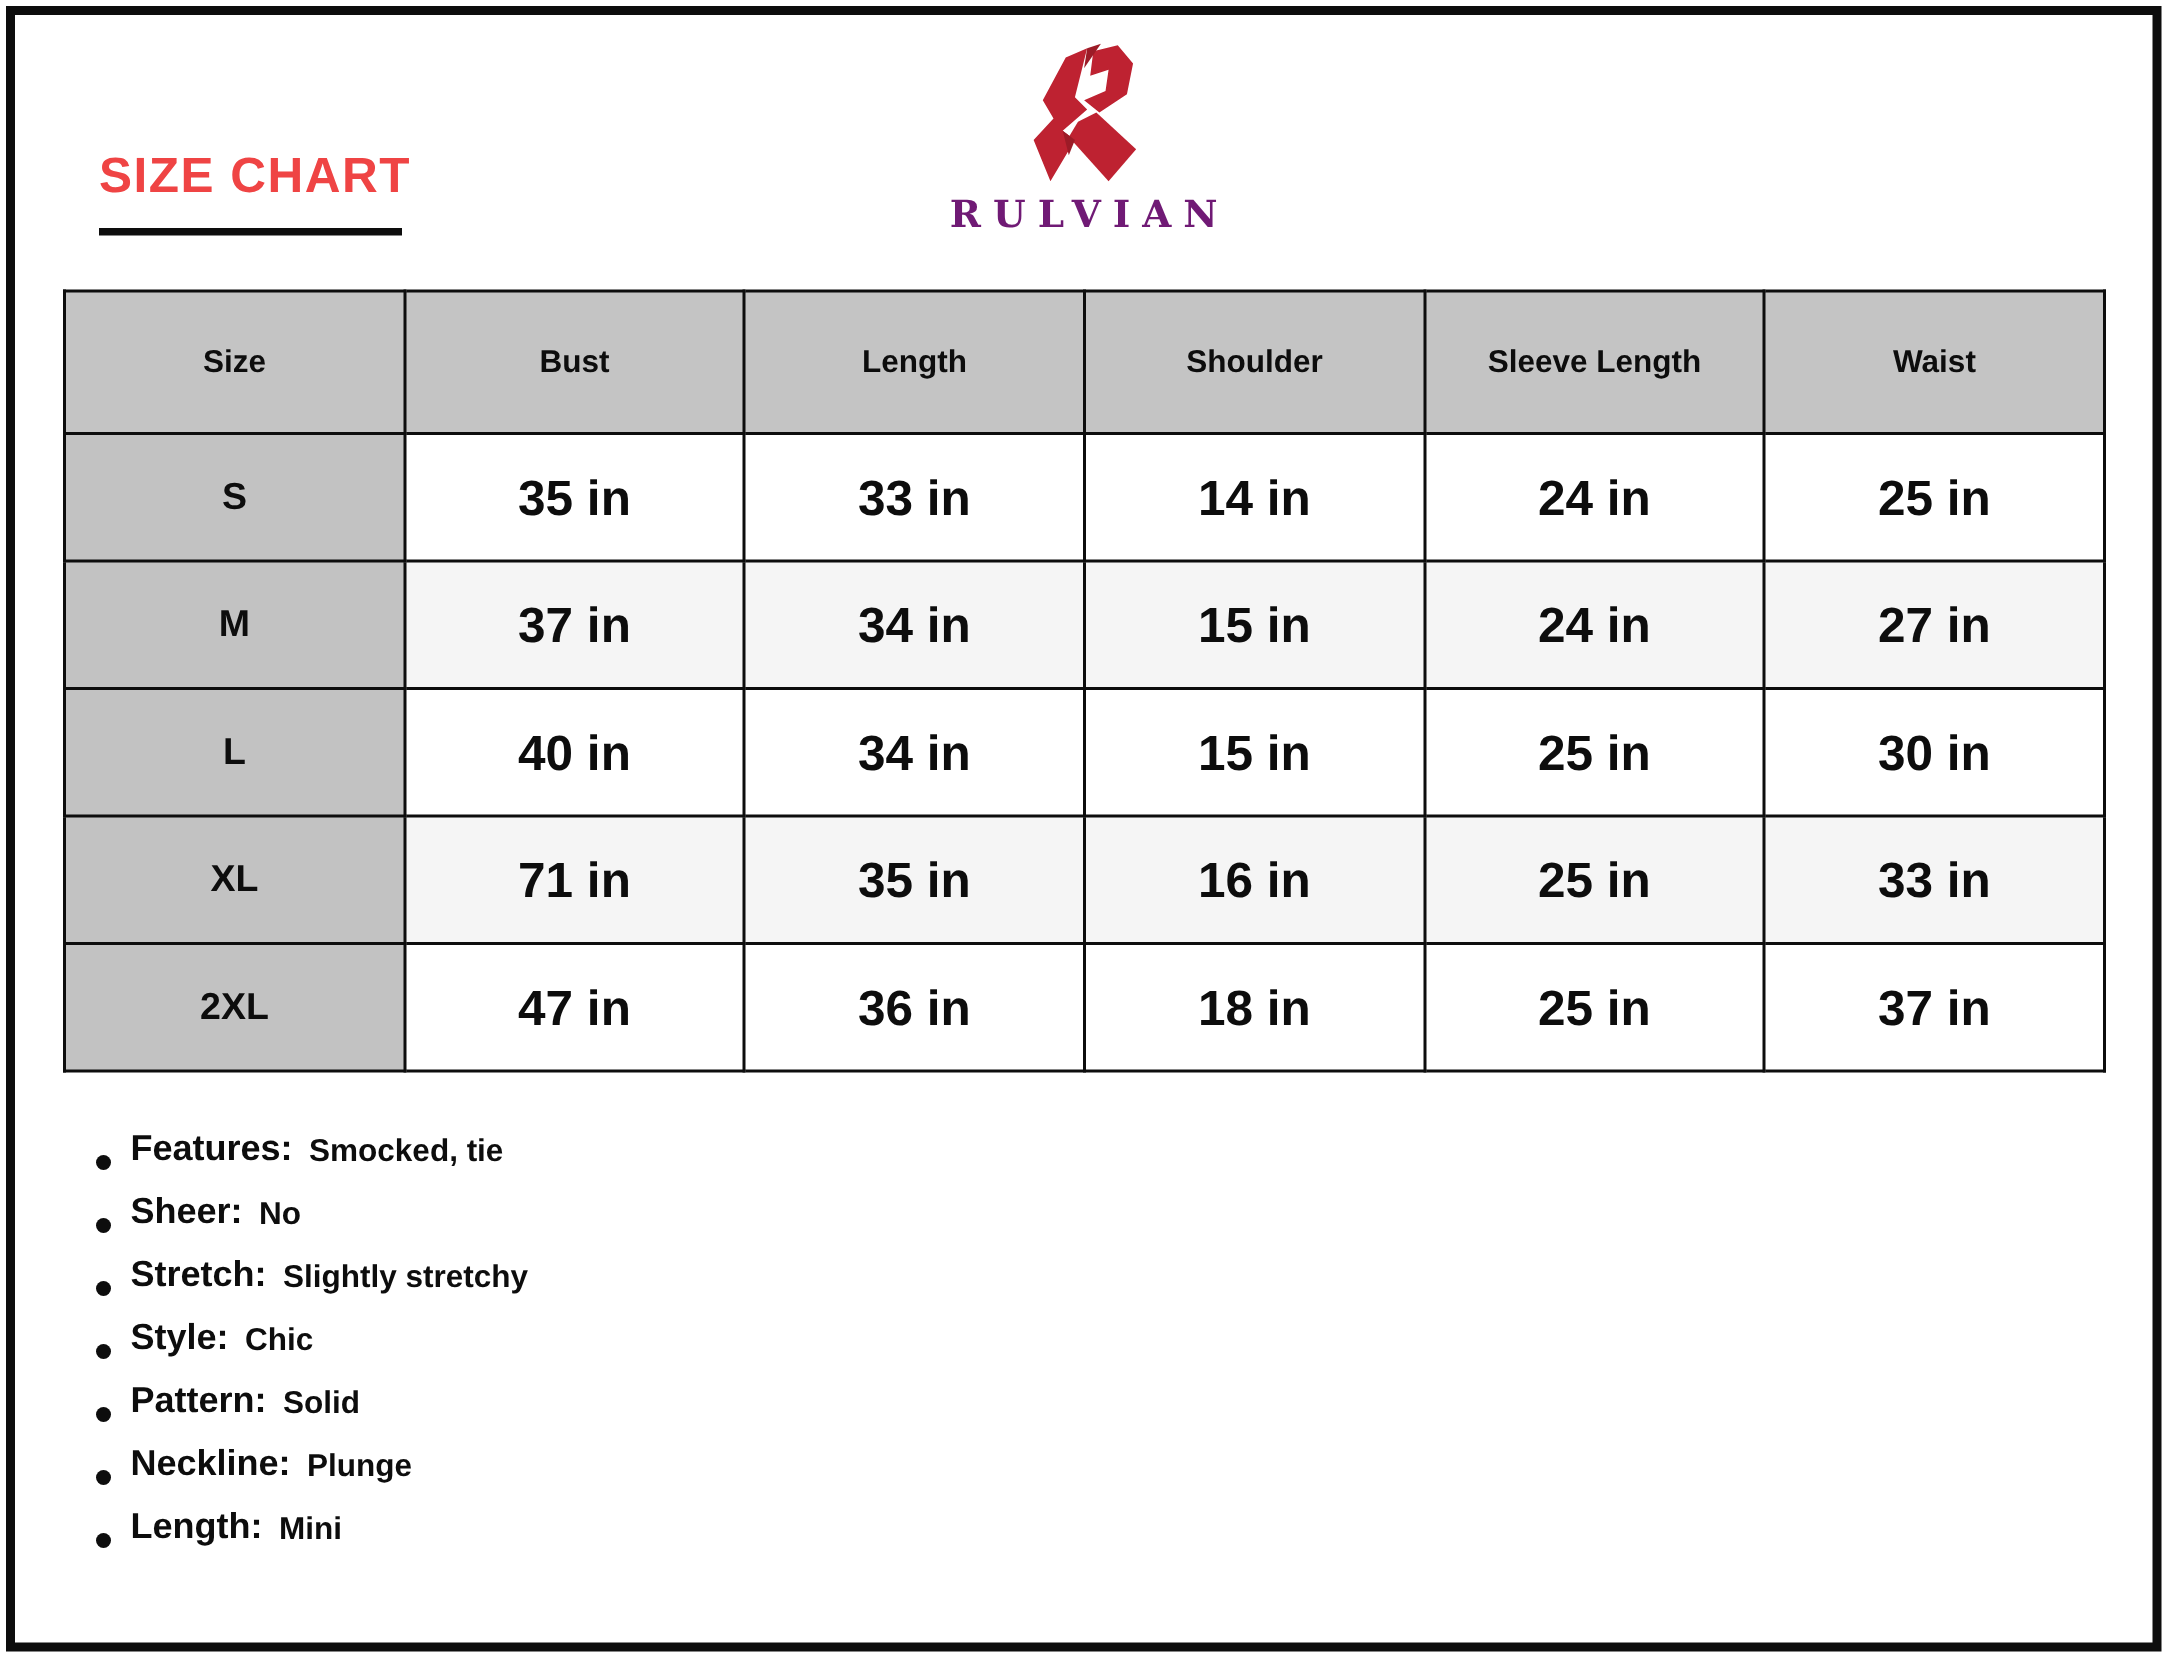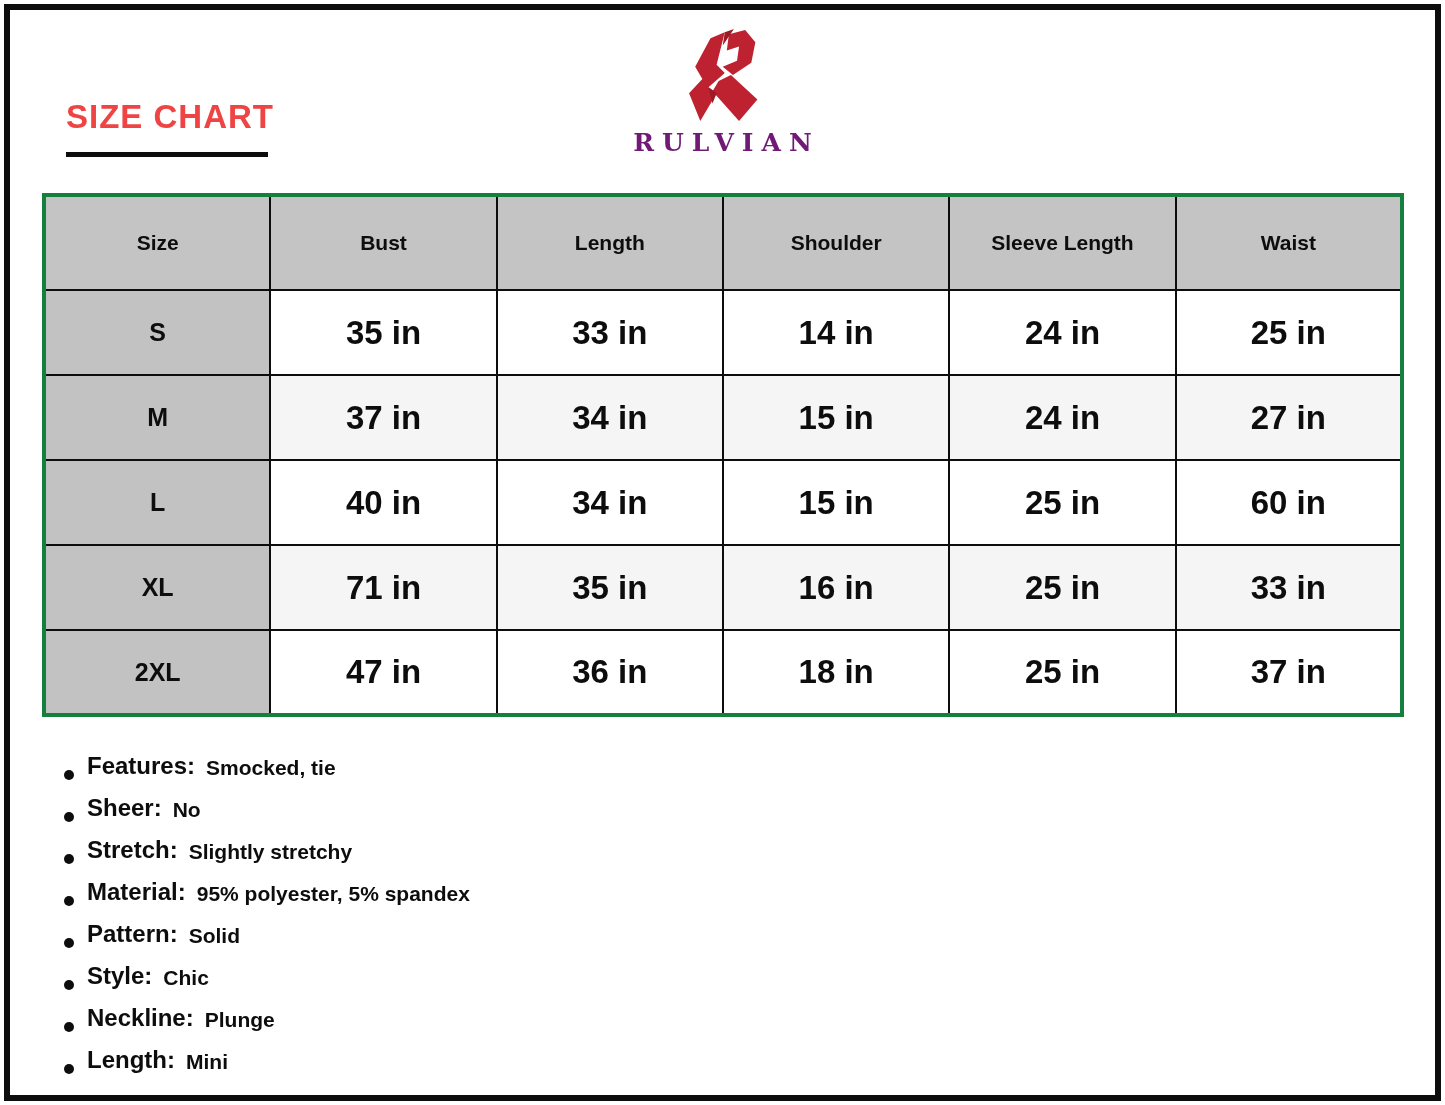--- a/index.html
+++ b/index.html
@@ -40,21 +40,21 @@
     font-weight: 700; font-size: 25px;
     letter-spacing: 8px; padding-left: 8px;
     color: #701a75; margin-top: 2px; white-space: nowrap;
   }
 
   
   table.size-table {
     position: absolute; left: 42px; top: 193px;
     width: 1362px; table-layout: fixed;
     border-collapse: collapse;
-    border: 4px solid #15803d;
+    border: 2px solid #15803d;
   }
   .size-table th, .size-table td {
     border: 2px solid #0d0d0d;
     text-align: center; vertical-align: middle;
     font-family: "Liberation Sans", sans-serif;
   }
   .size-table thead tr { height: 95px; }
   .size-table thead th {
     background: #C4C4C4; font-size: 21px; font-weight: 700;
   }
@@ -133,21 +133,21 @@
       <td>15 in</td>
       <td>24 in</td>
       <td>27 in</td>
     </tr>
     <tr>
       <th>L</th>
       <td>40 in</td>
       <td>34 in</td>
       <td>15 in</td>
       <td>25 in</td>
-      <td>60 in</td>
+      <td>30 in</td>
     </tr>
     <tr class="alt">
       <th>XL</th>
       <td>71 in</td>
       <td>35 in</td>
       <td>16 in</td>
       <td>25 in</td>
       <td>33 in</td>
     </tr>
     <tr>
@@ -172,35 +172,30 @@
     <span class="lbl">Sheer:</span>
     <span class="val">No</span>
   </li>
   <li>
     <span class="dot"></span>
     <span class="lbl">Stretch:</span>
     <span class="val">Slightly stretchy</span>
   </li>
   <li>
     <span class="dot"></span>
-    <span class="lbl">Material:</span>
-    <span class="val">95% polyester, 5% spandex</span>
+    <span class="lbl">Style:</span>
+    <span class="val">Chic</span>
   </li>
   <li>
     <span class="dot"></span>
     <span class="lbl">Pattern:</span>
     <span class="val">Solid</span>
   </li>
   <li>
     <span class="dot"></span>
-    <span class="lbl">Style:</span>
-    <span class="val">Chic</span>
-  </li>
-  <li>
-    <span class="dot"></span>
     <span class="lbl">Neckline:</span>
     <span class="val">Plunge</span>
   </li>
   <li>
     <span class="dot"></span>
     <span class="lbl">Length:</span>
     <span class="val">Mini</span>
   </li>
 </ul>
 

